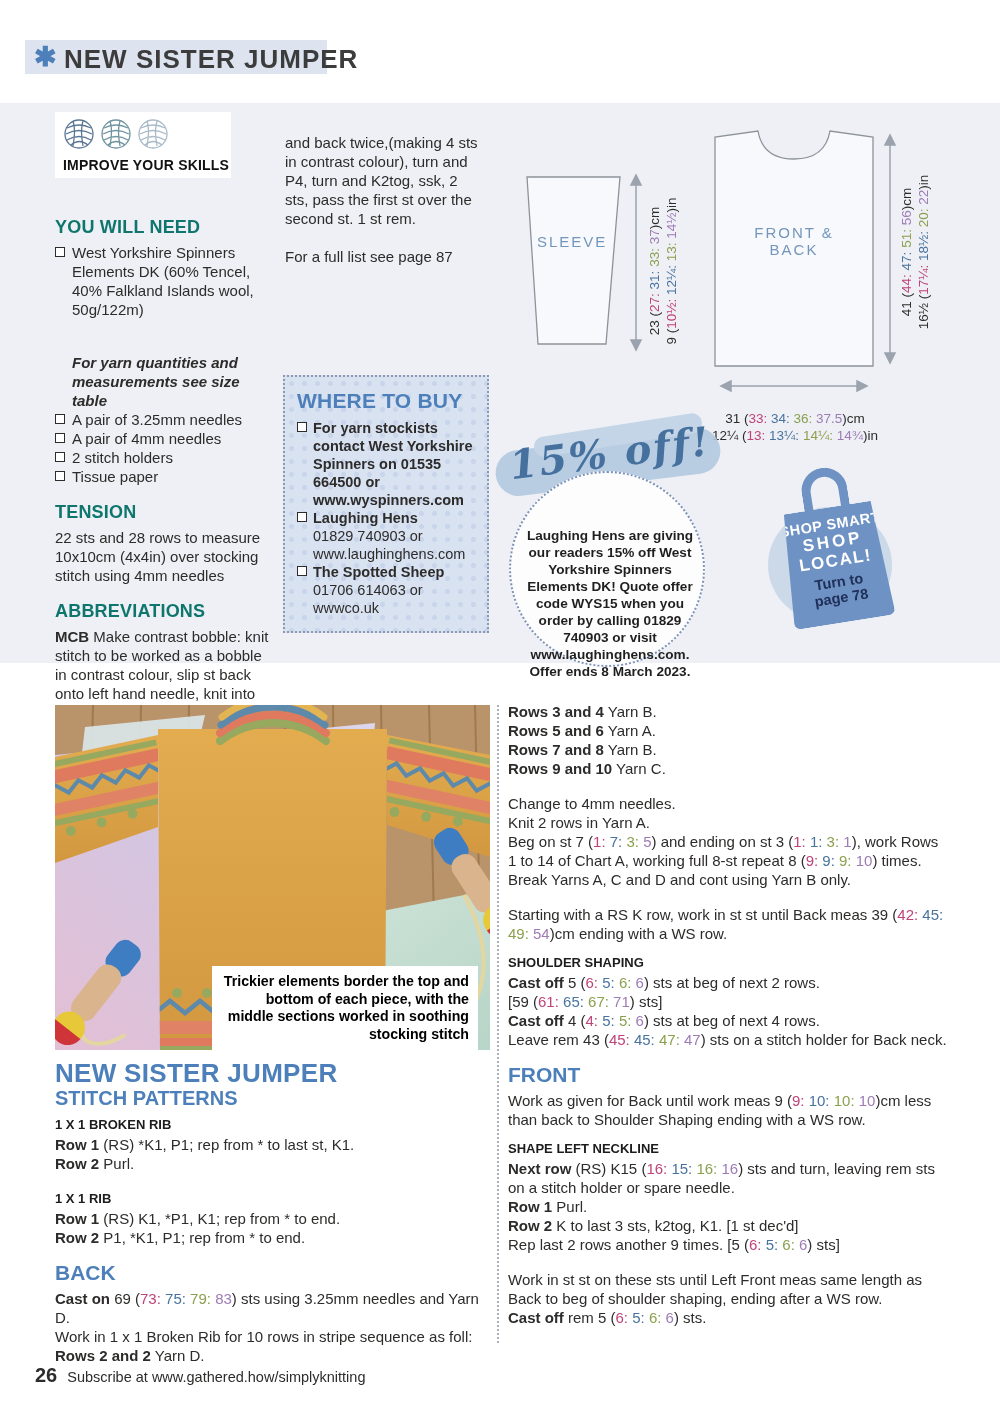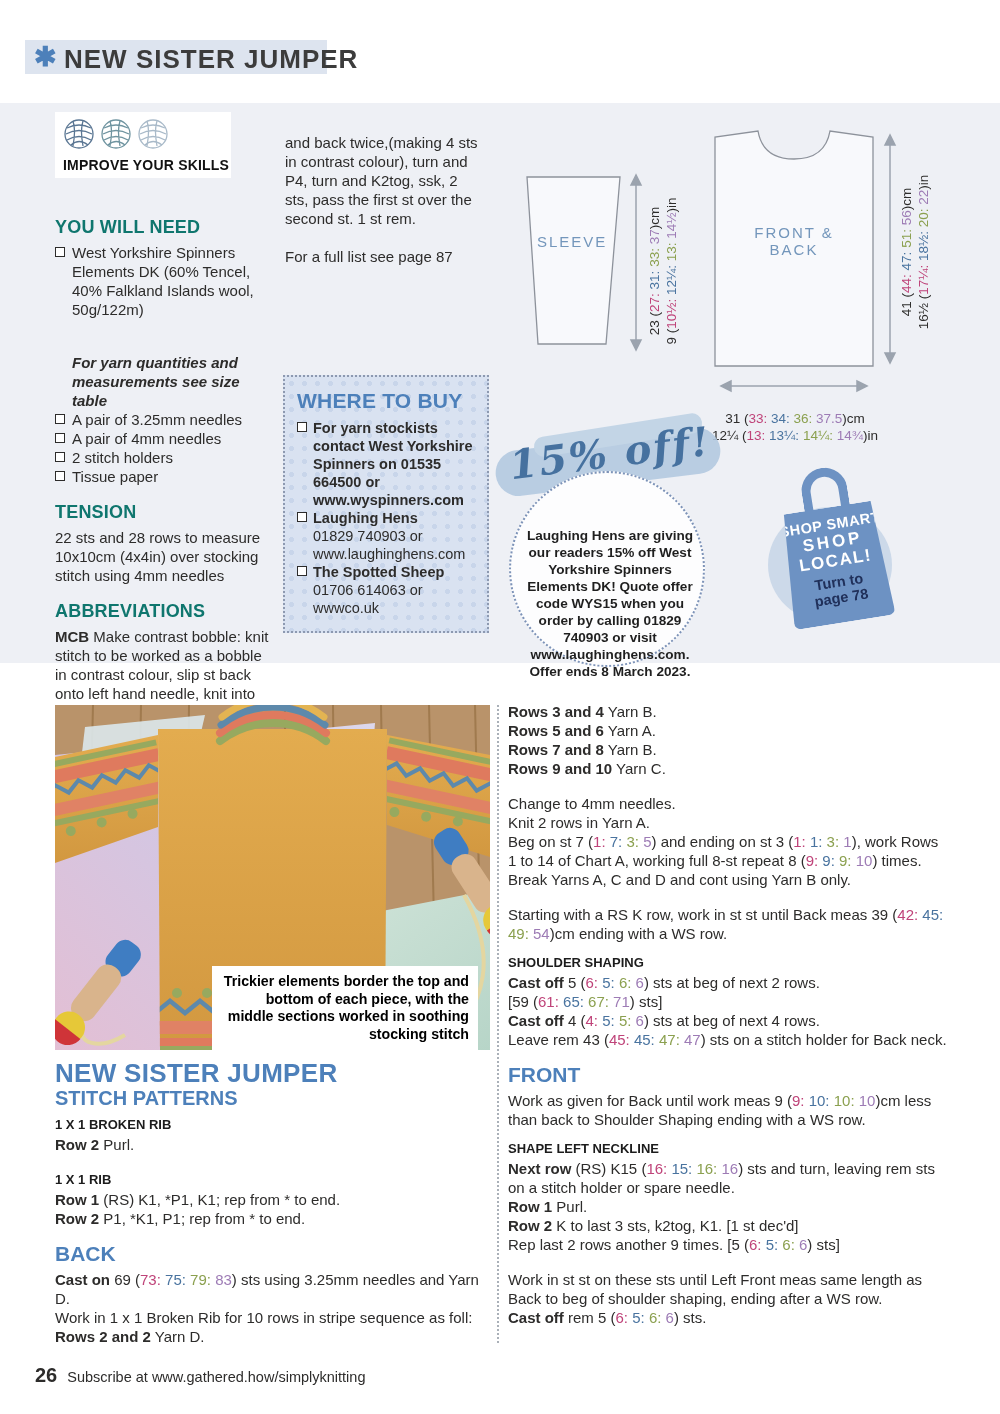--- a/index.html
+++ b/index.html
@@ -310,20 +310,21 @@
   </svg>
   <div class="caption">Trickier elements border the top and bottom of each piece, with the middle sections worked in soothing stocking stitch</div>
 </div>
 
 <div class="abs divider"></div>
 
 <div class="abs bot-left">
   <div class="pt-title">NEW SISTER JUMPER</div>
   <div class="pt-sub">STITCH PATTERNS</div>
   <div class="h-black">1 X 1 BROKEN RIB</div>
+  <div class="line"><span class="seg-b">Row 1</span> (RS) *K1, P1; rep from * to last st, K1.</div>
   <div class="line"><span class="seg-b">Row 2</span> Purl.</div>
   <div class="h-black" style="margin-top:18px;">1 X 1 RIB</div>
   <div class="line"><span class="seg-b">Row 1</span> (RS) K1, *P1, K1; rep from * to end.</div>
   <div class="line"><span class="seg-b">Row 2</span> P1, *K1, P1; rep from * to end.</div>
   <div class="h-blue2 mt14">BACK</div>
   <div class="line"><span class="seg-b">Cast on</span> 69 (<span class="seg-s2">73:</span> <span class="seg-s3">75:</span> <span class="seg-s4">79:</span> <span class="seg-s5">83</span>) sts using 3.25mm needles and Yarn D.</div>
   <div class="line">Work in 1 x 1 Broken Rib for 10 rows in stripe sequence as foll:</div>
   <div class="line"><span class="seg-b">Rows 2 and 2</span> Yarn D.</div>
 </div>
 

